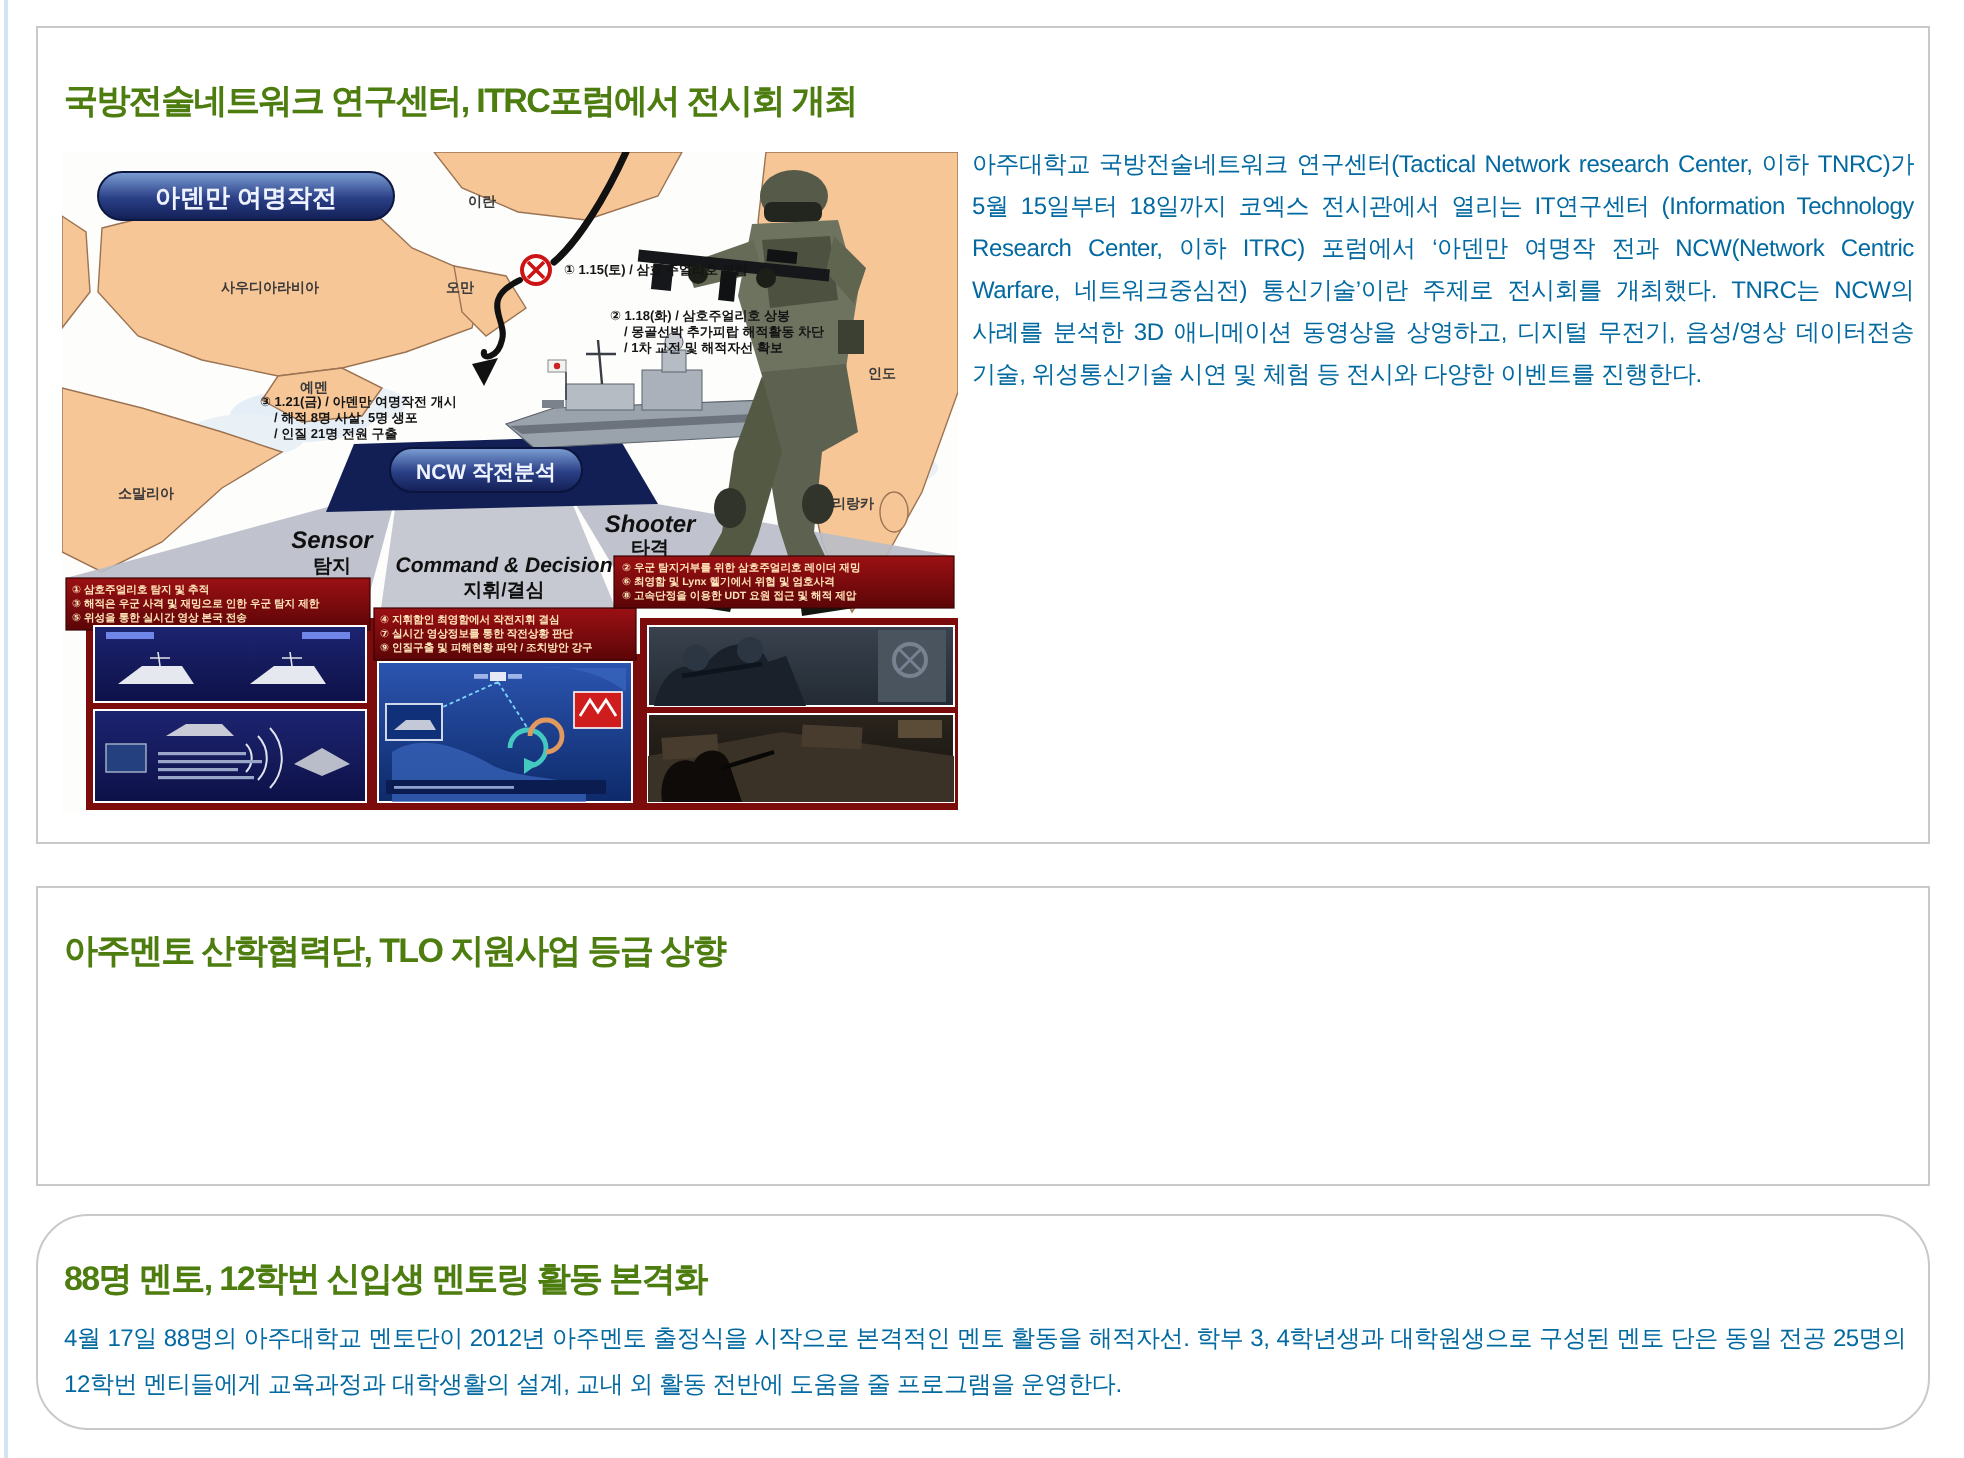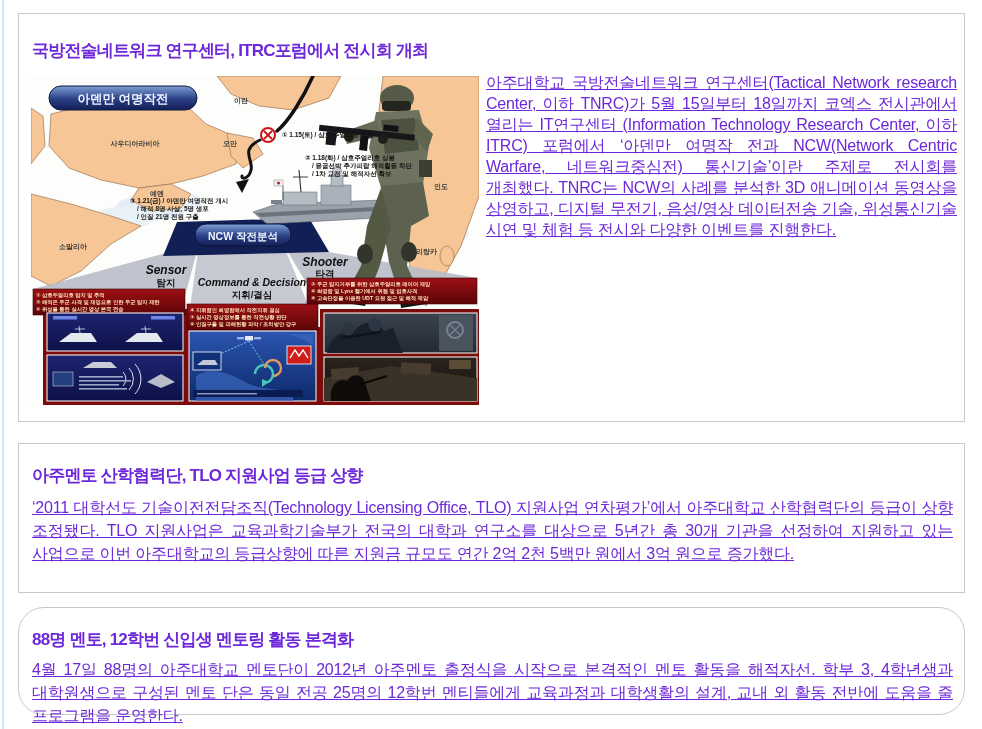--- a/index.html
+++ b/index.html
@@ -10,26 +10,26 @@
   .left-edge{position:absolute;left:2px;top:0;width:2px;height:729px;background:#cfe6f2;}
   .article{
     position:absolute;left:18px;width:947px;background:#fff;
     border:1px solid #c9c9c9;box-sizing:border-box;
   }
   #a1{top:13px;height:409px;}
   #a2{top:443px;height:150px;}
   #a3{top:607px;height:108px;border-radius:26px;}
   .title{
     position:absolute;left:13px;top:20px;margin:0;
-    font-size:17px;font-weight:bold;color:#6d28d9;letter-spacing:-0.8px;
+    font-size:17px;font-weight:bold;color:#4d7c0f;letter-spacing:-0.8px;
   }
   #a1 .title{top:25px;}
   .body-text{
-    position:absolute;margin:0;color:#6d28d9;font-size:16px;line-height:23px;
-    text-align:justify;letter-spacing:-0.2px;word-break:keep-all;text-decoration:underline;
+    position:absolute;margin:0;color:#0369a1;font-size:12px;line-height:23px;
+    text-align:justify;letter-spacing:-0.2px;word-break:keep-all;
   }
   #a1 .body-text{left:467px;top:58px;width:471px;line-height:21px;}
   #a2 .body-text{left:13px;top:52px;width:921px;}
   #a3 .body-text{left:13px;top:50px;width:921px;}
   .infographic{position:absolute;left:12px;top:62px;width:448px;height:330px;}
   svg text{font-family:"Liberation Sans","DejaVu Sans",sans-serif;}
 </style>
 </head>
 <body>
 
@@ -270,19 +270,18 @@
       <path d="M300,325 C298,311 306,301 316,305 C320,297 332,297 334,307 L340,325 Z" fill="#0e0b08"></path>
       <path d="M330,308 L356,300" stroke="#0a0806" stroke-width="2.2"></path>
     </g>
   </svg>
 
   <p class="body-text">아주대학교 국방전술네트워크 연구센터(Tactical Network research Center, 이하 TNRC)가 5월 15일부터 18일까지 코엑스 전시관에서 열리는 IT연구센터 (Information Technology Research Center, 이하 ITRC) 포럼에서 ‘아덴만 여명작 전과 NCW(Network Centric Warfare, 네트워크중심전) 통신기술’이란 주제로 전시회를 개최했다. TNRC는 NCW의 사례를 분석한 3D 애니메이션 동영상을 상영하고, 디지털 무전기, 음성/영상 데이터전송 기술, 위성통신기술 시연 및 체험 등 전시와 다양한 이벤트를 진행한다.</p>
 </div>
 
 <div class="article" id="a2">
   <h2 class="title">아주멘토 산학협력단, TLO 지원사업 등급 상향</h2>
-  <p class="body-text">‘2011 대학선도 기술이전전담조직(Technology Licensing Office, TLO) 지원사업 연차평가’에서 아주대학교 산학협력단의 등급이 상향 조정됐다. TLO 지원사업은 교육과학기술부가 전국의 대학과 연구소를 대상으로 5년간 총 30개 기관을 선정하여 지원하고 있는 사업으로 이번 아주대학교의 등급상향에 따른 지원금 규모도 연간 2억 2천 5백만 원에서 3억 원으로 증가했다.</p>
 </div>
 
 <div class="article" id="a3">
   <h2 class="title">88명 멘토, 12학번 신입생 멘토링 활동 본격화</h2>
   <p class="body-text">4월 17일 88명의 아주대학교 멘토단이 2012년 아주멘토 출정식을 시작으로 본격적인 멘토 활동을 해적자선. 학부 3, 4학년생과 대학원생으로 구성된 멘토 단은 동일 전공 25명의 12학번 멘티들에게 교육과정과 대학생활의 설계, 교내 외 활동 전반에 도움을 줄 프로그램을 운영한다.</p>
 </div>
 
 </body></html>

